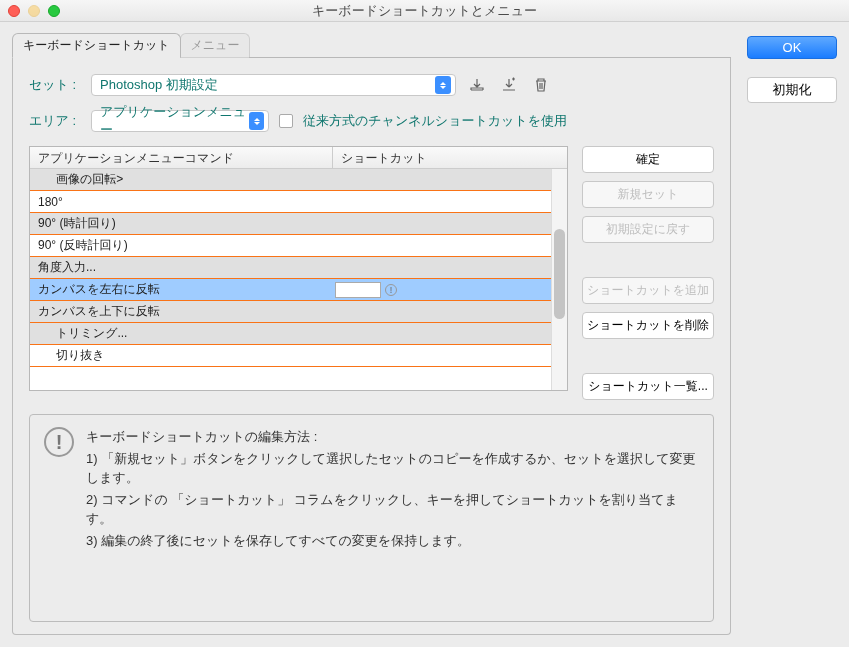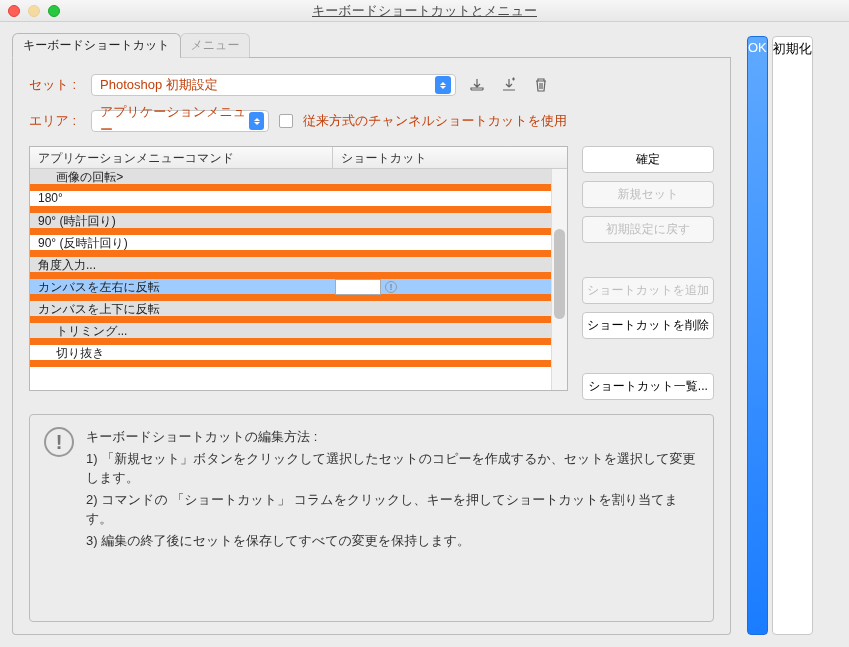--- a/index.html
+++ b/index.html
@@ -4,37 +4,37 @@
 <style>
 * { box-sizing: border-box; margin: 0; padding: 0; font-family: "Hiragino Kaku Gothic ProN", "Helvetica Neue", Arial, sans-serif; }
 body { background: #ececec; width: 849px; height: 647px; overflow: hidden; }
 
 .titlebar { height: 22px; background: linear-gradient(#f6f6f6,#e8e8e8); display:flex; align-items:center; padding:0 8px; border-bottom:1px solid #d0d0d0; position:relative; }
 .traffic { display:flex; gap:8px; }
 .tl-dot { width:12px; height:12px; border-radius:50%; }
 .tl-close{background:#ff5f57;border:1px solid #e24238;}
 .tl-min{background:#ffbd2e;border:1px solid #e1a116;opacity:.4;}
 .tl-max{background:#28c940;border:1px solid #17a92b;}
-.title { position:absolute; left:0; right:0; text-align:center; font-size:13px; color:#4a4a4a;text-decoration:underline; }
+.title { position:absolute; left:0; right:0; text-align:center; font-size:13px; color:#4a4a4a; }
 
 .content { display:flex; padding: 10px 12px 12px 12px; gap: 16px; height: calc(647px - 22px); }
 .left-col { flex:1; display:flex; flex-direction:column; }
-.right-col { width: 90px; display:flex; flex-direction:row; gap:4px; padding-top: 4px; }
+.right-col { width: 90px; display:flex; flex-direction:column; gap:18px; padding-top: 4px; }
 
 .btn { background:#fff; border:1px solid #c8c8c8; border-radius:4px; font-size:13px; padding:3px 0; text-align:center; cursor:pointer; }
 .btn.primary { background: linear-gradient(#5fa9ff,#1a7cff); color:#fff; border:1px solid #1a6fe0; font-weight:500; }
 
 .tabs { display:flex; border-bottom:1px solid #b8b8b8; margin-bottom: 0; }
 .tab { font-size:12px; color:#555; padding:3px 10px; border:1px solid #b8b8b8; border-bottom:none; border-top-left-radius:6px; border-top-right-radius:6px; margin-right:-1px; background:#e6e6e6; cursor:pointer; position:relative; top:1px;}
 .tab.active { background:#ececec; color:#222; border-bottom:1px solid #ececec;}
 .tab.inactive { opacity:.55; }
 
 .panel { border:1px solid #bcbcbc; border-top:none; padding: 16px 16px 12px 16px; background:#ececec; flex:1; display:flex; flex-direction:column; border-bottom-left-radius:4px; border-bottom-right-radius:4px;}
 
-.row { display:flex; align-items:center; gap:10px; margin-bottom:14px; font-size:13px; color:#c2410c;}
+.row { display:flex; align-items:center; gap:10px; margin-bottom:14px; font-size:13px; color:#0f766e;}
 .row label { min-width:52px; }
 .select { flex:0 0 auto; height:22px; background:#fff; border:1px solid #c8c8c8; border-radius:4px; display:flex; align-items:center; padding:0 4px 0 8px; font-size:13px; }
 .select-wide { width:365px; }
 .select-med { width:178px; }
 .select-arrow { width:16px; height:18px; margin-left:auto; background:#3b8fff; border-radius:3px; display:flex; flex-direction:column; align-items:center; justify-content:center; gap:1px;}
 .select-arrow::before,.select-arrow::after{content:"";width:0;height:0;border-left:3px solid transparent;border-right:3px solid transparent;}
 .select-arrow::before{border-bottom:3px solid #fff;}
 .select-arrow::after{border-top:3px solid #fff;}
 
 .icon-btn { width:22px; height:20px; display:flex; align-items:center; justify-content:center; color:#636363; cursor:pointer;}
@@ -44,21 +44,21 @@
 
 .main-row { display:flex; gap:14px; flex:0 0 auto; }
 .table-wrap { flex:1; border:1px solid #b8b8b8; background:#fff; height:245px; display:flex; flex-direction:column; }
 .thead { display:flex; background:linear-gradient(#fafafa,#ececec); border-bottom:1px solid #ccc; font-size:12px; color:#333; height:22px;}
 .th { padding:3px 8px; border-right:1px solid #ccc; }
 .th:first-child { width:303px; }
 .th:last-child { flex:1; border-right:none;}
 .tbody { flex:1; overflow:hidden; position:relative; }
 .scrollbar { position:absolute; right:0; top:0; width:16px; height:100%; background:#f4f4f4; border-left:1px solid #ddd;}
 .scroll-thumb { position:absolute; right:2px; top:60px; width:11px; height:90px; background:#c4c4c4; border-radius:6px;}
-.tr { display:flex; height:22px; align-items:flex-start; font-size:12px; color:#222; border-bottom:7px solid #f97316;}
+.tr { display:flex; height:22px; align-items:center; font-size:12px; color:#222; border-bottom:1px solid #f97316;}
 .tr.shade { background:#e0e0e0; }
 .tr.selected { background:#9fccff; }
 .td1 { width:303px; padding-left:8px; }
 .td2 { flex:1; display:flex; align-items:center; gap:4px; padding-left:2px;}
 .indent1 { padding-left:26px; }
 .indent2 { }
 .sc-input { width:46px; height:16px; background:#fff; border:1px solid #aaa; }
 .warn-icon { width:12px; height:12px; border:1px solid #999; border-radius:50%; display:inline-flex; align-items:center; justify-content:center; font-size:9px; color:#666;}
 
 .side-btns { width:132px; display:flex; flex-direction:column; gap:8px; }

